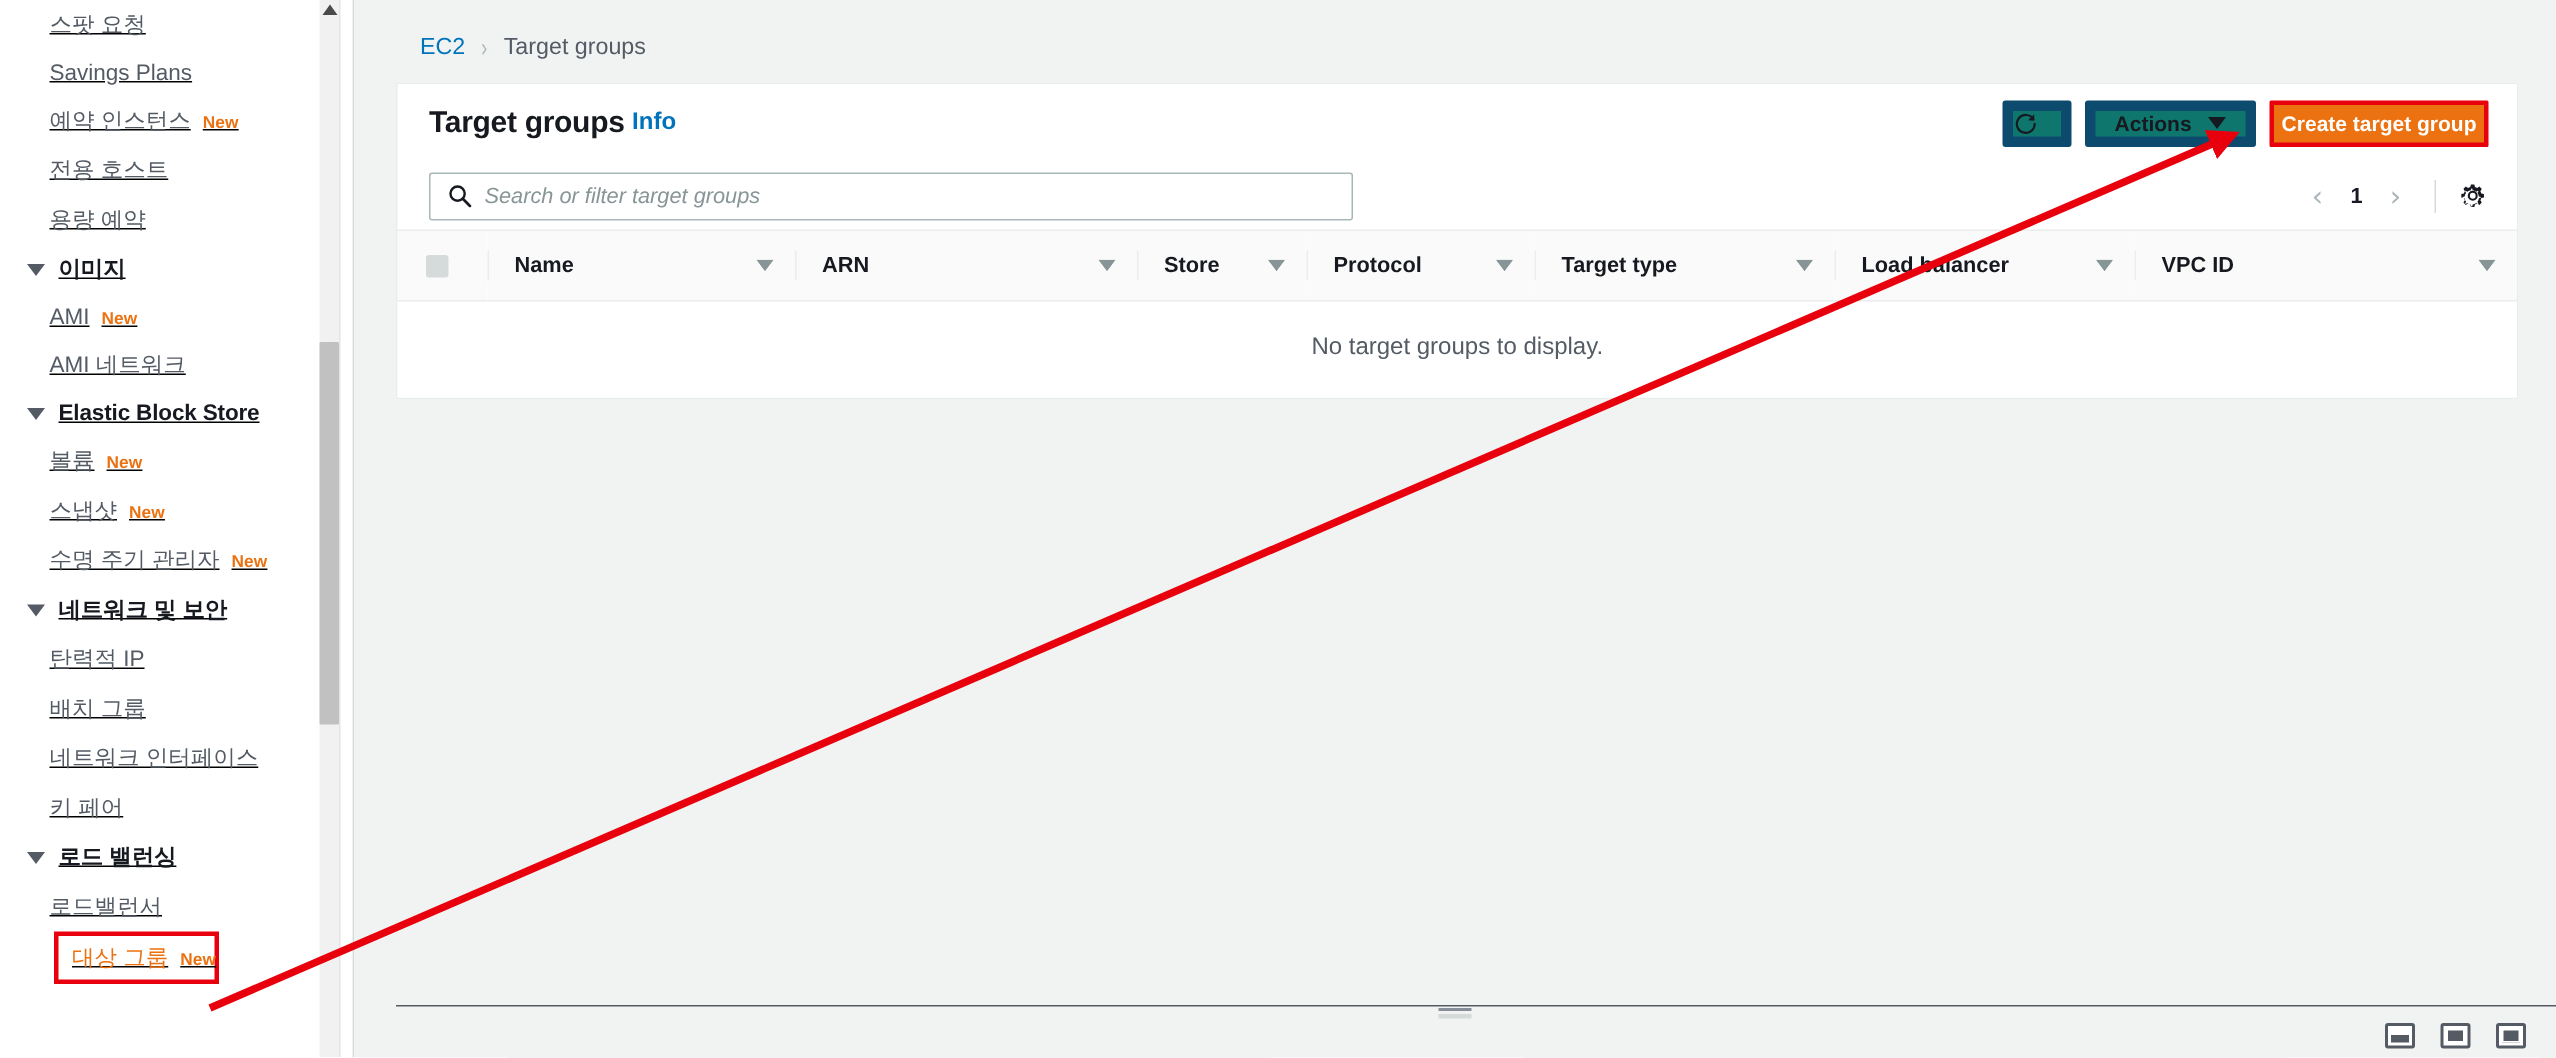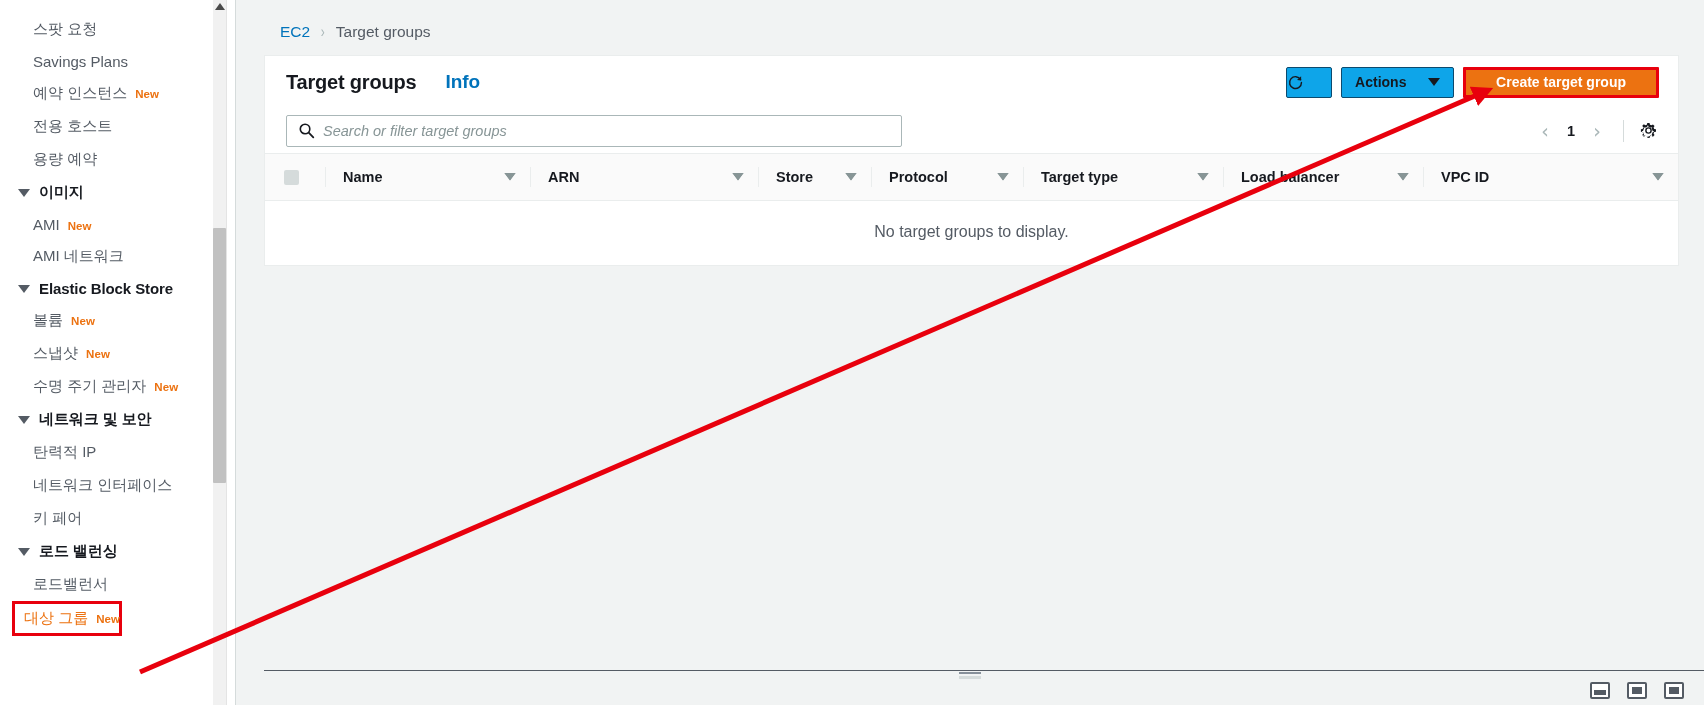--- a/index.html
+++ b/index.html
@@ -24,21 +24,22 @@
     background: #ffffff;
     border-right: 1px solid #d5dbdb;
     flex: 0 0 236px;
     overflow: hidden;
   }
   #sidebar-scroll-area {
     position: absolute;
     top: 0; left: 0;
     width: 216px;
     height: 705px;
-    padding-top: 13px;
+    padding-top: 0px;
+    text-decoration: underline;
   }
   .nav-group-header {
     display: flex;
     align-items: center;
     gap: 9px;
     padding: 7px 0 7px 18px;
     font-size: 15px;
     font-weight: bold;
     color: #16191f;
     letter-spacing: -0.1px;
@@ -61,21 +62,21 @@
     cursor: pointer;
   }
   .nav-item .label { color: #545b64; }
   .badge-new {
     font-size: 11.5px;
     font-weight: bold;
     color: #ec7211;
     letter-spacing: 0.1px;
   }
   .nav-item.highlighted {
-    margin-left: 12px;
+    margin-left: 36px;
     margin-right: 0;
     padding-left: 9px;
     padding-right: 9px;
     padding-top: 5px;
     padding-bottom: 5px;
     width: 110px;
     border: 3px solid #e8000d;
     background: #ffffff;
   }
   .nav-item.highlighted .label { color: #ec7211; font-weight: normal; }
@@ -149,64 +150,64 @@
     align-items: center;
     padding: 0 19px 0 21px;
   }
   #panel-title {
     font-size: 20px;
     font-weight: bold;
     color: #16191f;
     letter-spacing: -0.2px;
   }
   #panel-info {
-    margin-left: 29px;
-    font-size: 19px;
+    margin-left: 5px;
+    font-size: 16px;
     font-weight: bold;
     color: #0073bb;
     cursor: pointer;
   }
   #header-actions {
     margin-left: auto;
     display: flex;
     align-items: center;
     gap: 9px;
   }
   .btn {
     height: 31px;
-    border: 1px solid #0c4a6e;
-    background: #0ea5e9;
+    border: 7px solid #0c4a6e;
+    background: #0f766e;
     color: #16191f;
     font-family: inherit;
     font-size: 14px;
     font-weight: bold;
     border-radius: 2px;
     display: flex;
     align-items: center;
-    justify-content: space-between;
+    justify-content: flex-start;
     cursor: pointer;
     padding: 0 13px;
   }
   #refresh-button { width: 46px; padding: 0; }
   #actions-button { gap: 11px; min-width: 113px; }
   .tri-down {
     width: 0; height: 0;
     border-left: 6px solid transparent;
     border-right: 6px solid transparent;
     border-top: 8px solid #16191f;
   }
   #create-button {
     height: 31px;
     background: #ec7211;
     color: #ffffff;
     border: 3px solid #e8000d;
     font-size: 14px;
     font-weight: bold;
     font-family: inherit;
-    padding: 0 30px;
+    padding: 0 5px;
     cursor: pointer;
     display: flex;
     align-items: center;
     border-radius: 1px;
   }
 
   #filter-row {
     position: relative;
     height: 45px;
     padding: 0 19px 0 21px;
@@ -433,20 +434,23 @@
         <div class="nav-item">
           <span class="label">수명 주기 관리자</span>
           <span class="badge-new">New</span>
         </div>
         <div class="nav-group-header">
           <span class="caret"></span>
           <span>네트워크 및 보안</span>
         </div>
         <div class="nav-item">
           <span class="label">탄력적 IP</span>
+        </div>
+        <div class="nav-item">
+          <span class="label">배치 그룹</span>
         </div>
         <div class="nav-item">
           <span class="label">네트워크 인터페이스</span>
         </div>
         <div class="nav-item">
           <span class="label">키 페어</span>
         </div>
         <div class="nav-group-header">
           <span class="caret"></span>
           <span>로드 밸런싱</span>

